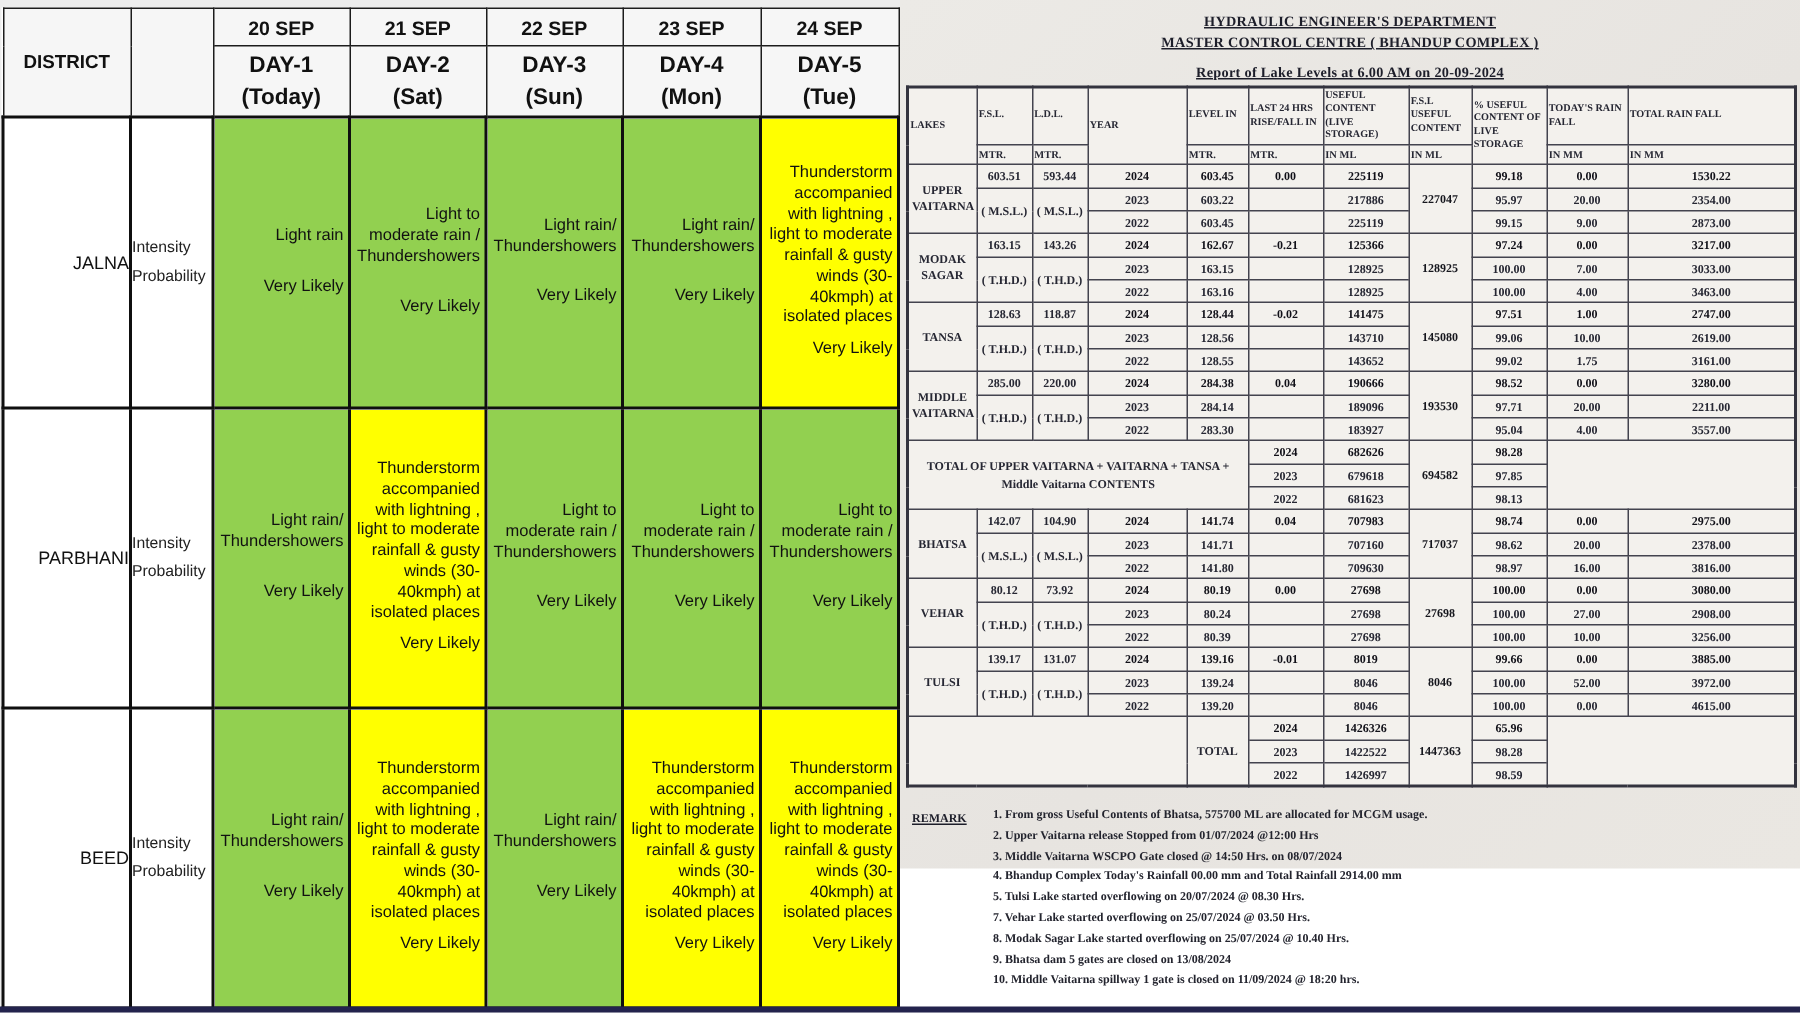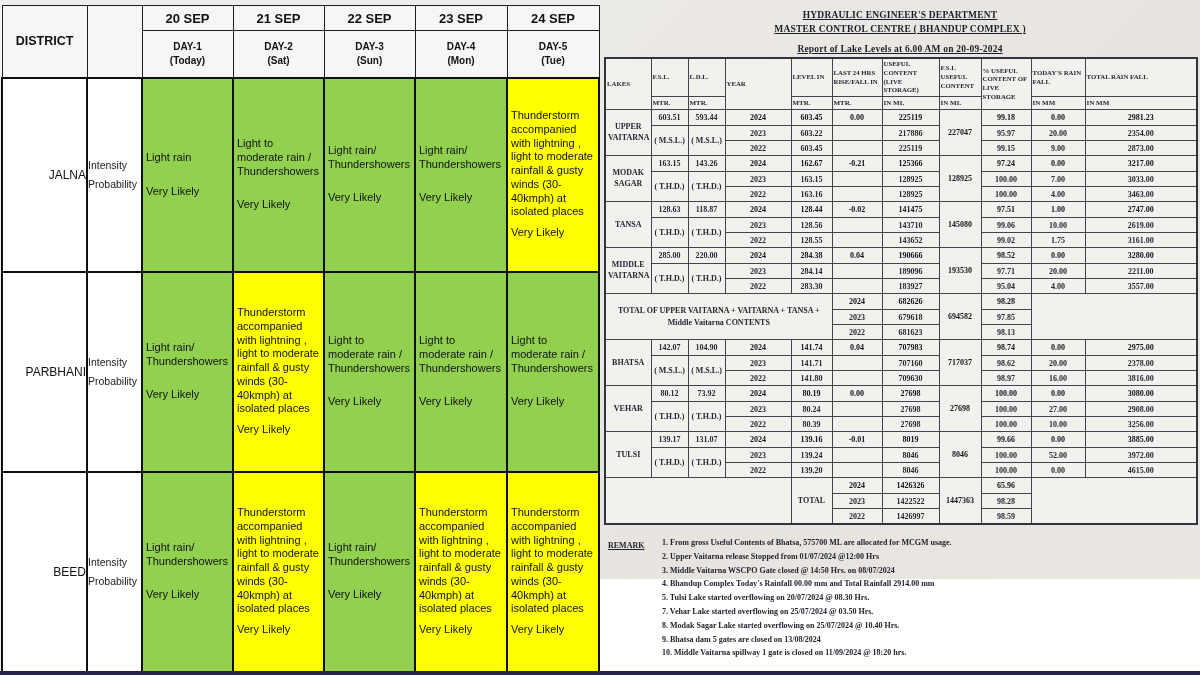--- a/index.html
+++ b/index.html
@@ -7,30 +7,30 @@
        font-family:"Liberation Sans",sans-serif;color:#111}
 
   
   .left-doc{position:absolute;left:0;top:0;width:600px;height:675px;background:#ededed}
   table.wx{position:absolute;left:1px;top:5px;width:597px;height:666px;
            border-collapse:collapse;table-layout:fixed;background:#fff}
   .wx th{border:1px solid #1c1c1c;background:#f6f6f6;font-weight:bold;text-align:center;padding:0}
   .wx td{border:2px solid #0f0f0f;padding:0;overflow:hidden}
   .hr1{height:25px}.hr2{height:47px}
   .hdate{font-size:13px}
-  .hday{font-size:10px;line-height:1.4}
+  .hday{font-size:15px;line-height:1.4}
   .hdistrict{font-size:12.5px}
   .dname{background:#fff;font-weight:normal;font-size:12px;text-align:right;padding-left:5px;vertical-align:middle;border-width:1px}
   .dlabel{background:#fff;font-size:10.5px;text-align:left;padding-left:4px;vertical-align:middle;border-width:1px;color:#222}
   .rl{margin:7px 0;overflow-wrap:break-word;word-break:break-word;line-height:1.15}
   .day-cell{vertical-align:middle}
   td[data-severity="green"]{background:var(--sev-green,#92d050)}
   td[data-severity="yellow"]{background:var(--sev-yellow,#ffff00)}
   .fc{display:flex;flex-direction:column;justify-content:center;align-items:center;gap:20px;
-      height:100%;padding:2px 3px;text-align:left;font-size:11px;line-height:1.25;
+      height:100%;padding:2px 3px;text-align:right;font-size:11px;line-height:1.25;
       overflow-wrap:break-word;word-break:break-word}
   .fc.long{gap:7px}
   .ftext,.fprob{width:100%}
 
   
   .right-doc{position:absolute;left:600px;top:0;width:600px;height:579px;
              background:linear-gradient(135deg,#eceae6 0%,#e7e4e0 55%,#eae7e2 100%);
              font-family:"Liberation Serif",serif;color:#26272f}
   .titles{position:absolute;left:0;top:8px;width:100%;text-align:center;font-weight:bold;color:#1d1e2a}
   .t1{font-size:9.5px;text-decoration:underline;line-height:1.5;letter-spacing:.2px}
@@ -281,21 +281,21 @@
           <td class="lake" rowspan="3">UPPER VAITARNA</td>
           <td class="val">603.51</td>
           <td class="val">593.44</td>
           <td class="yr b24">2024</td>
           <td class="num lvl b24">603.45</td>
           <td class="num b24">0.00</td>
           <td class="num b24">225119</td>
           <td class="fslu" rowspan="3">227047</td>
           <td class="num pct b24">99.18</td>
           <td class="num tdy b24">0.00</td>
-          <td class="num tot b24">2981.23</td>
+          <td class="num tot b24">1530.22</td>
         </tr>
         <tr>
           <td class="datum" rowspan="2">( M.S.L.)</td>
           <td class="datum" rowspan="2">( M.S.L.)</td>
           <td class="yr">2023</td>
           <td class="num lvl">603.22</td>
           <td class="num"></td>
           <td class="num">217886</td>
           <td class="num pct">95.97</td>
           <td class="num tdy">20.00</td>

